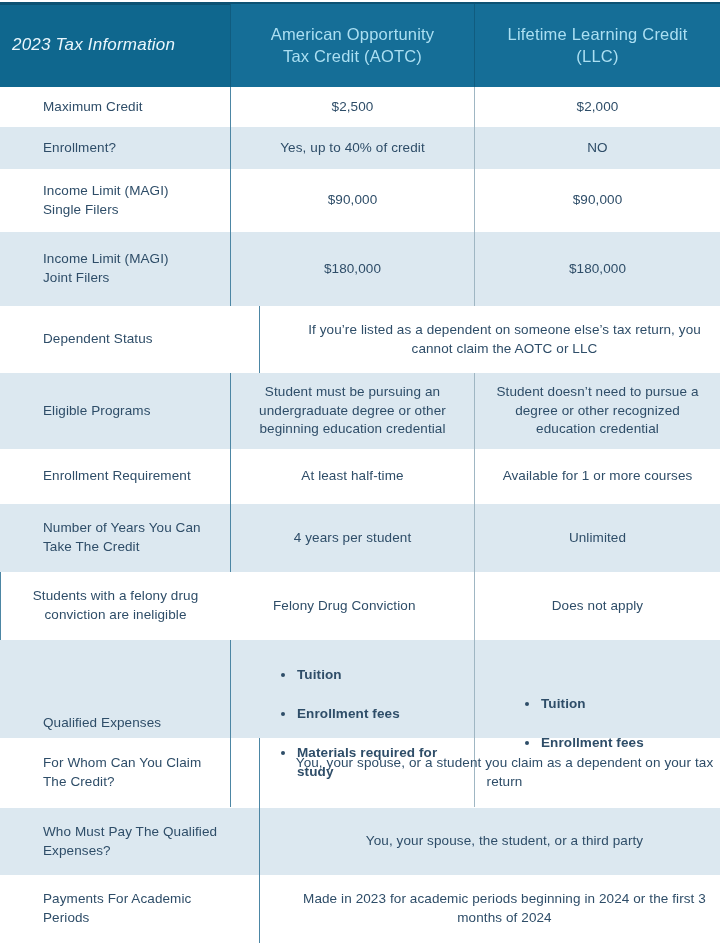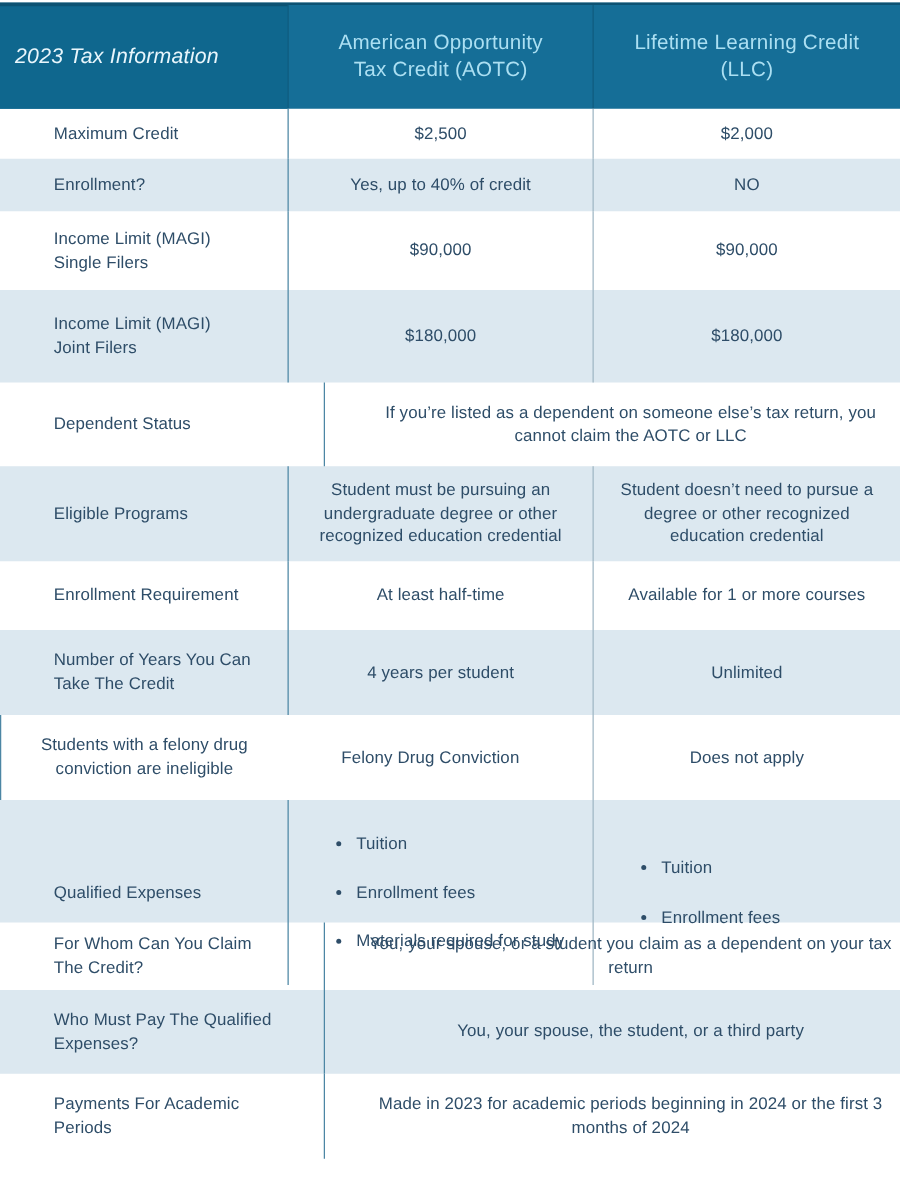--- a/index.html
+++ b/index.html
@@ -74,21 +74,21 @@
   .cell.c2{border-left:1.5px solid var(--divider-left);}
   .cell.c3{border-left:1.5px solid var(--divider-right);}
   .cell.spancell{border-left:1.5px solid var(--divider-left);padding:6px 30px;}
 
   
   .cell.listcell{justify-content:flex-start;text-align:left;padding-left:40px;}
   .cell.listcell ul{
     list-style:disc outside;
     margin:0;padding-left:13px;
   }
-  .cell.listcell li{padding-left:1px;margin:1px 0;}
+  .cell.listcell li{padding-left:1px;margin:1px 12px;font-weight:bold;}
 </style>
 </head>
 <body>
 
 <div class="tbl">
 
   <div class="hdr">
     <div class="hcell first">2023 Tax Information</div>
     <div class="hcell">American Opportunity
 Tax Credit (AOTC)</div>
@@ -122,21 +122,21 @@
     <div class="cell c3">$180,000</div>
   </div>
 
   <div class="row span2" style="height:67px">
     <div class="cell label">Dependent Status</div>
     <div class="cell spancell">If you’re listed as a dependent on someone else’s tax return, you cannot claim the AOTC or LLC</div>
   </div>
 
   <div class="row shaded" style="height:76px">
     <div class="cell label">Eligible Programs</div>
-    <div class="cell c2">Student must be pursuing an undergraduate degree or other recognized education credential</div>
+    <div class="cell c2">Student must be pursuing an undergraduate degree or other beginning education credential</div>
     <div class="cell c3">Student doesn’t need to pursue a degree or other recognized education credential</div>
   </div>
 
   <div class="row" style="height:55px">
     <div class="cell label">Enrollment Requirement</div>
     <div class="cell c2">At least half-time</div>
     <div class="cell c3">Available for 1 or more courses</div>
   </div>
 
   <div class="row shaded" style="height:68px">
@@ -161,21 +161,21 @@
       </ul>
     </div>
     <div class="cell c3 listcell">
       <ul>
         <li>Tuition</li>
         <li>Enrollment fees</li>
       </ul>
     </div>
   </div>
 
-  <div class="row span2" style="height:54px">
+  <div class="row span2" style="height:70px">
     <div class="cell label">For Whom Can You Claim The Credit?</div>
     <div class="cell spancell">You, your spouse, or a student you claim as a dependent on your tax return</div>
   </div>
 
   <div class="row span2 shaded" style="height:67px">
     <div class="cell label">Who Must Pay The Qualified Expenses?</div>
     <div class="cell spancell">You, your spouse, the student, or a third party</div>
   </div>
 
   <div class="row span2" style="height:68px">

